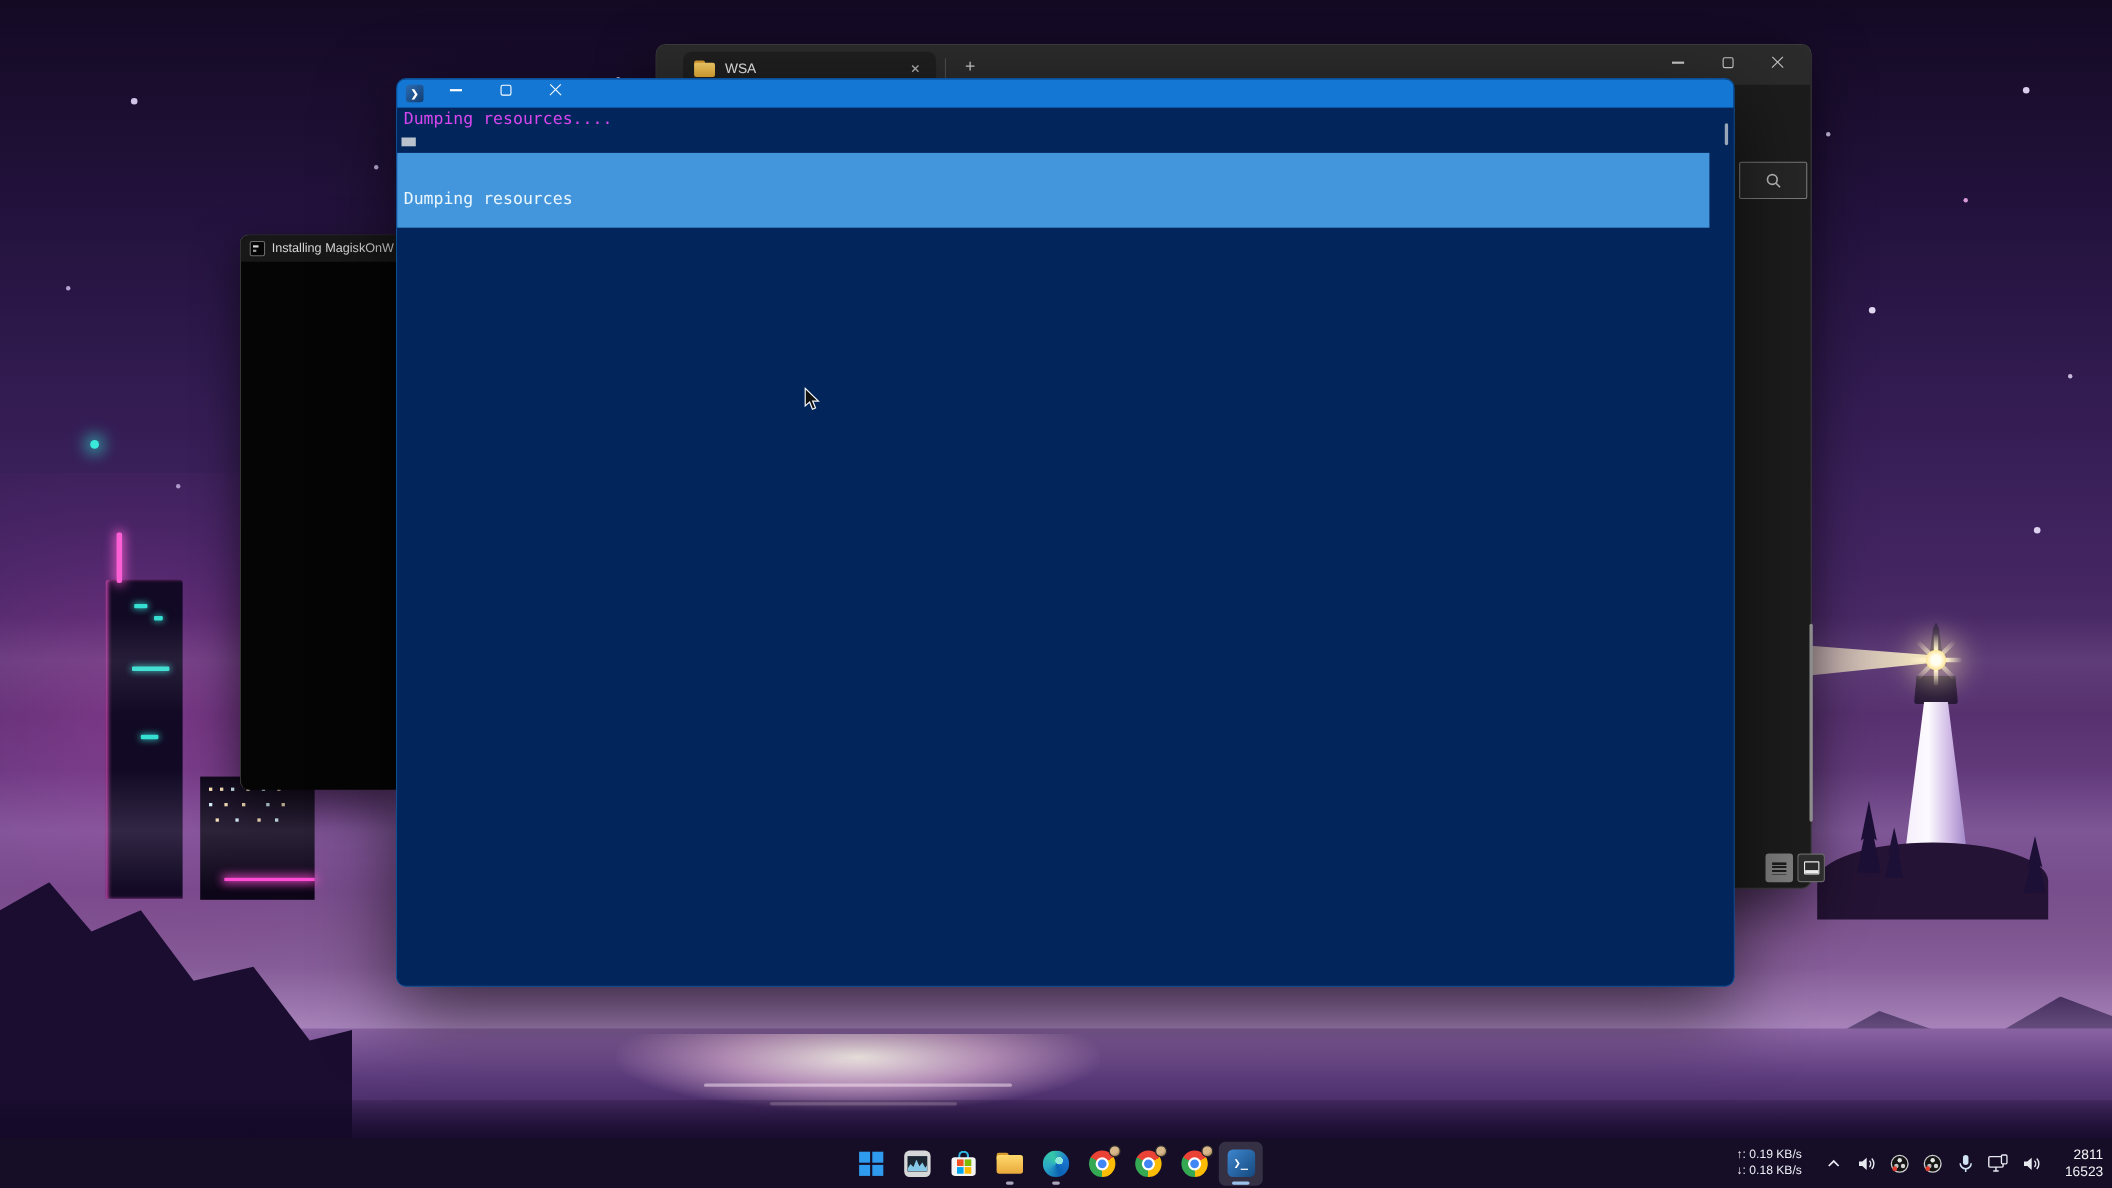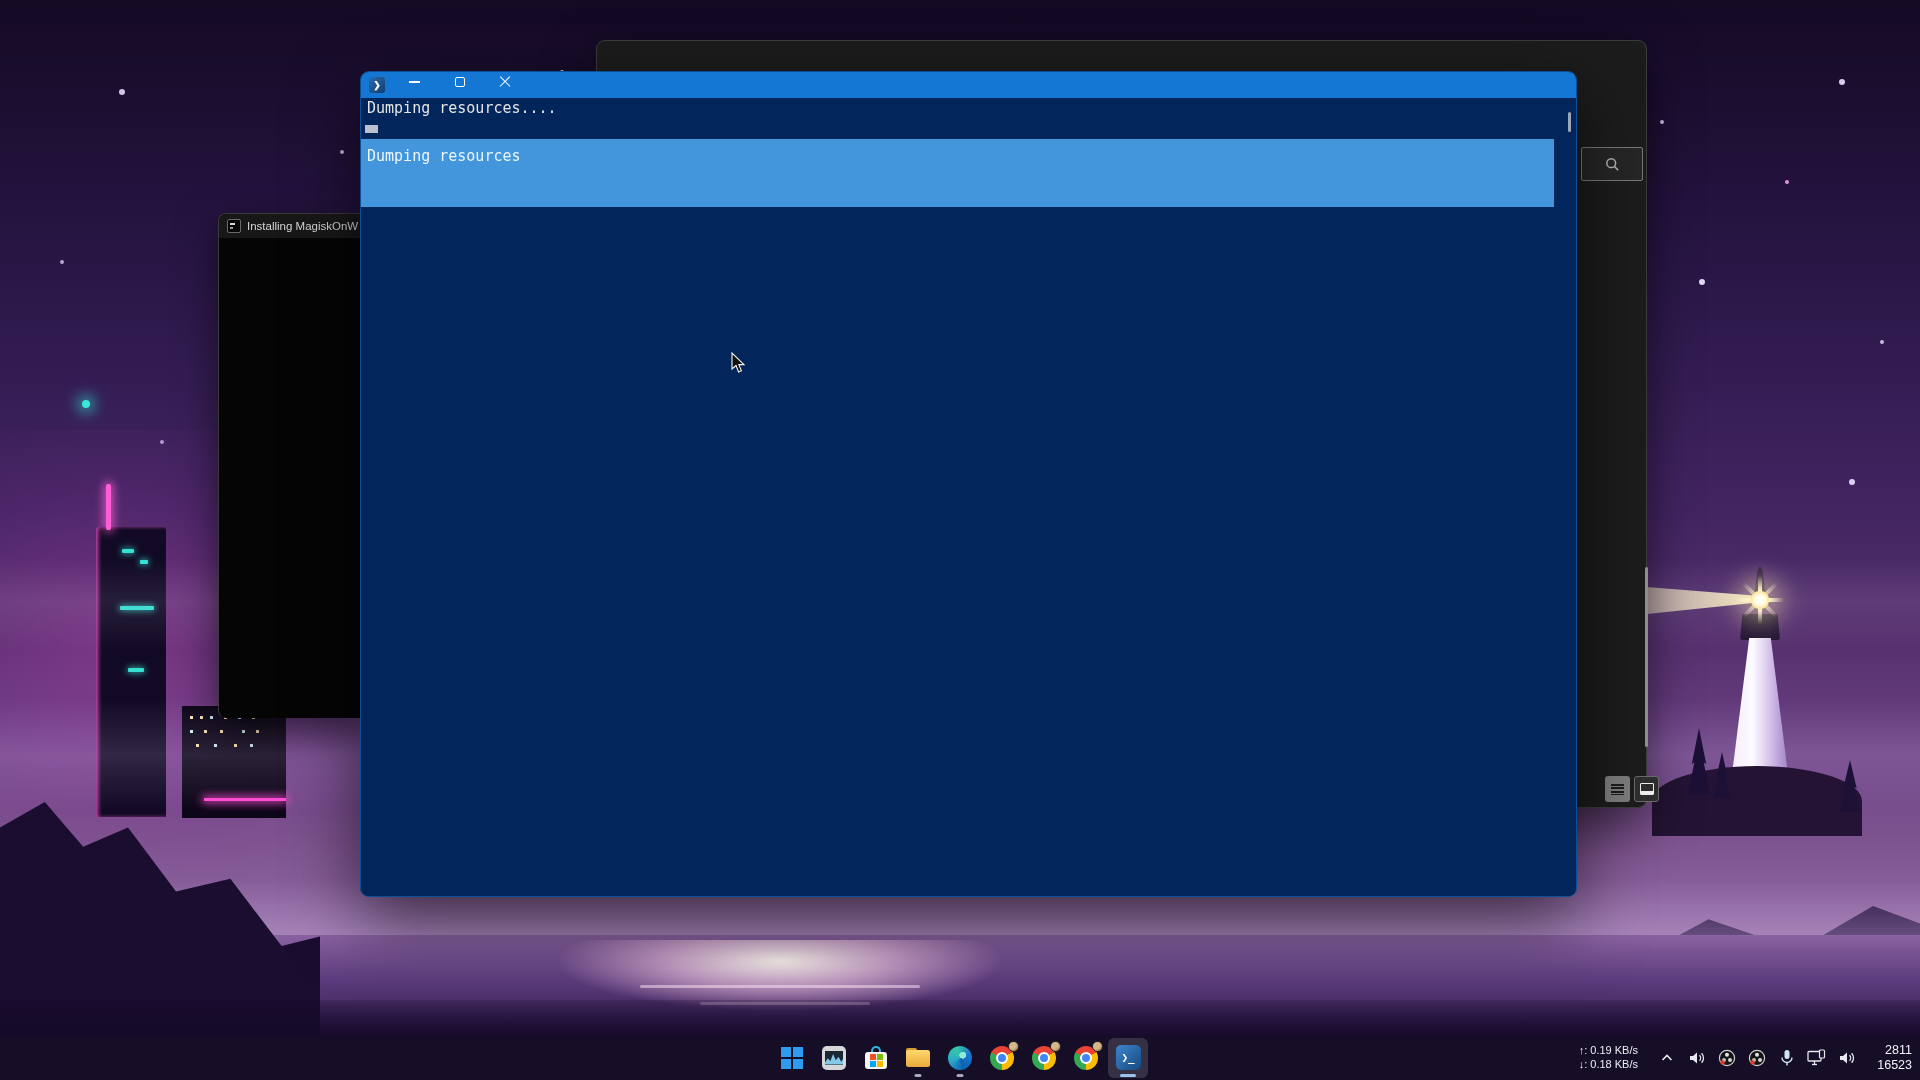--- a/index.html
+++ b/index.html
@@ -121,24 +121,24 @@
   
   #terminal { left:360px; top:71px; width:1217px; height:826px; border-radius:9px; overflow:hidden;
     box-shadow:0 24px 70px rgba(0,0,0,.6); border:1px solid #0d4f96; background:#02265c; }
   #term-titlebar { height:26px; background:#1477d4; display:flex; align-items:center; padding-left:8px; gap:7px; }
   .ps-ic { width:16px; height:16px; border-radius:3px; background:linear-gradient(135deg,#2b6cb4,#123c6e);
     color:#fff; font-size:9px; font-weight:bold; display:flex; align-items:center; justify-content:center; flex:0 0 auto; }
   #term-titlebar .title { color:#ffffff; font-size:12px; flex:1; }
   #term-titlebar .capbtn { height:26px; }
   #term-content { position:relative; height:800px; background:#02265c; padding:2px 0 0 6px;
     font-family:"DejaVu Sans Mono", monospace; font-size:15px; line-height:17px; }
-  #term-content pre { font-family:inherit; color:#e5e5e5; white-space:pre; }
+  #term-content pre { font-family:inherit; color:#d946ef; white-space:pre; }
   #term-cursor { position:absolute; left:4px; top:27px; width:13px; height:8px; background:#b9c2cc; }
   #term-selection { position:absolute; left:0; top:41px; width:1193px; height:68px; background:#4496dc; padding:9px 0 0 6px; }
-  #term-selection pre { color:#eaf7ff; }
+  #term-selection pre { color:#eaf7ff;margin-top:24px; }
   #term-scroll { position:absolute; right:5px; top:14px; width:3px; height:20px; background:#9aa7ba; border-radius:2px; }
 
   
   #taskbar { left:0; top:1035px; width:1920px; height:45px; background:rgba(23,15,39,.93);
     display:flex; align-items:center; justify-content:center; }
   .tb-btn { width:40px; height:40px; margin:0 1px; border-radius:6px; display:flex; align-items:center; justify-content:center; position:relative; }
   .tb-btn.active { background:rgba(255,255,255,.14); }
   .pill { position:absolute; bottom:1px; left:50%; transform:translateX(-50%); height:3px; border-radius:2px; background:#aaa6bc; width:7px; }
   .pill.wide { width:16px; background:#9cc2ec; }
   .ic-start { width:22px; height:22px; display:grid; grid-template-columns:10px 10px; grid-template-rows:10px 10px; gap:2px; }
@@ -222,20 +222,40 @@
 </div>
 
 <div id="installer" class="abs">
   <div class="tbar">
     <span class="cmd-ic"></span>
     <span class="title">Installing MagiskOnW</span>
   </div>
 </div>
 
 <div id="explorer" class="abs">
+  <div class="tabbar">
+    <div id="exp-tab">
+      <span class="fold-ic"></span>
+      <span class="label">WSA</span>
+      <span class="tclose">✕</span>
+    </div>
+    <div id="exp-sep"></div>
+    <div id="exp-newtab">+</div>
+    <div class="capbar">
+      <div class="capbtn">
+          <span class="g-min"></span>
+        </div>
+      <div class="capbtn">
+          <span class="g-max"></span>
+        </div>
+      <div class="capbtn">
+          <span class="g-close"></span>
+        </div>
+    </div>
+  </div>
   <div id="exp-search">
     <svg width="15" height="15" viewBox="0 0 15 15">
       <circle cx="6.2" cy="6.2" r="4.4" fill="none" stroke="#b8b8b8" stroke-width="1.5"></circle>
       <line x1="9.6" y1="9.6" x2="13.2" y2="13.2" stroke="#b8b8b8" stroke-width="1.5"></line>
     </svg>
   </div>
   <div id="exp-scroll"></div>
   <div id="exp-views">
     <div class="viewbtn sel">
         <span class="ic-lines"></span>

